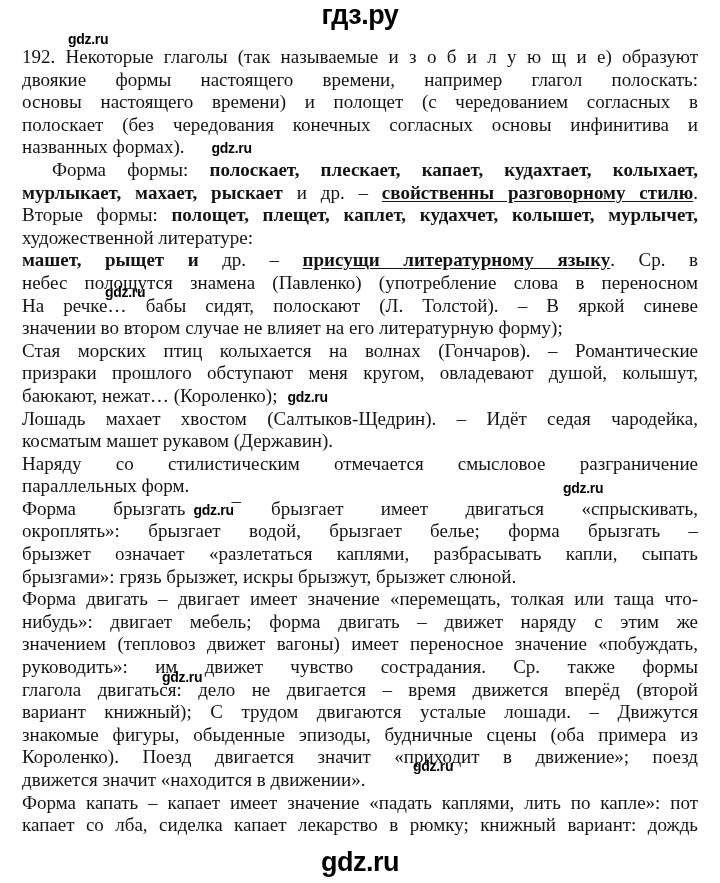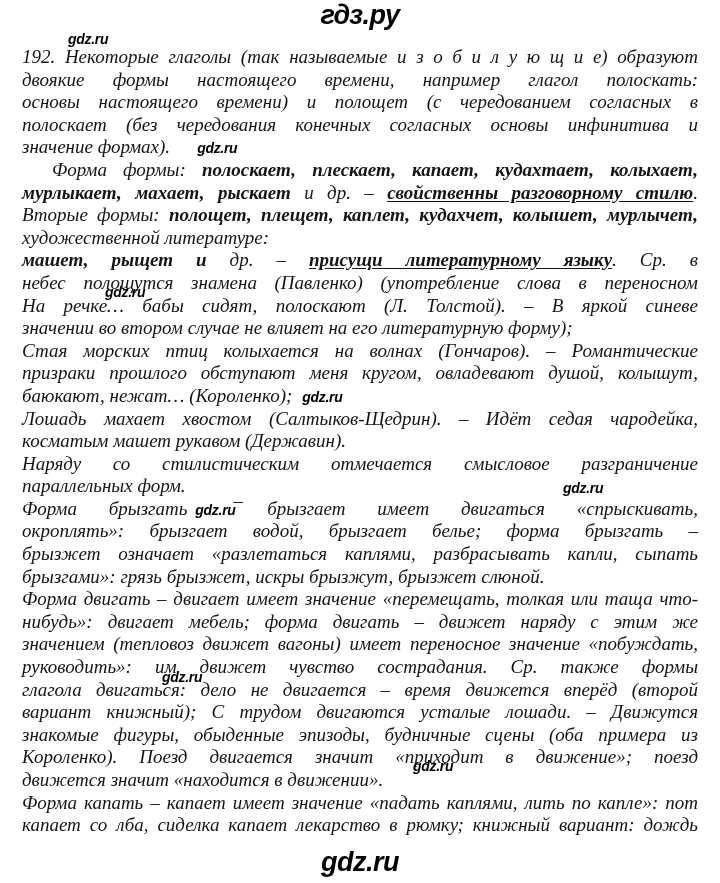--- a/index.html
+++ b/index.html
@@ -1,20 +1,19 @@
 <!DOCTYPE html>
 <html><head>
 <meta charset="utf-8">
 <style>
   html,body { margin:0; padding:0; background:#ffffff; }
   .page {
     position:relative; width:720px; height:883px; background:#ffffff;
     font-family:"Liberation Serif","DejaVu Serif",serif; color:#141414;
     overflow:hidden;
-    font-style:italic;
   }
   .site-header {
     position:absolute; top:0px; left:0; width:720px; text-align:center;
     font-family:"Liberation Sans","DejaVu Sans",sans-serif; font-weight:bold;
     font-size:27px; line-height:30px; color:#000; letter-spacing:-0.5px;
   }
   .site-footer {
     position:absolute; top:846px; left:0; width:720px; text-align:center;
     font-family:"Liberation Sans","DejaVu Sans",sans-serif; font-weight:bold;
     font-size:27px; line-height:32px; color:#000; letter-spacing:-0.5px;
@@ -46,21 +45,21 @@
 </head>
 <body>
 
 <div class="page">
   <div class="site-header">гдз.ру</div>
   <div id="textblock">
       <div class="line"><span>192. Некоторые глаголы (так называемые и з о б и л у ю щ и е) образуют</span></div>
       <div class="line"><span>двоякие формы настоящего времени, например глагол полоскать:</span></div>
       <div class="line"><span>основы настоящего времени) и полощет (с чередованием согласных в</span></div>
       <div class="line"><span>полоскает (без чередования конечных согласных основы инфинитива и</span></div>
-      <div class="line last"><span>значение формах).</span><span class="wm-inline" style="margin-left: 27px;">gdz.ru</span></div>
+      <div class="line last"><span>названных формах).</span><span class="wm-inline" style="margin-left: 27px;">gdz.ru</span></div>
       <div class="line" style="text-indent: 30px;"><span>Форма формы: </span><span class="b">полоскает, плескает, капает, кудахтает, колыхает,</span></div>
       <div class="line"><span class="b">мурлыкает, махает, рыскает</span><span> и др. – </span><span class="b u">свойственны разговорному стилю</span><span>.</span></div>
       <div class="line"><span>Вторые формы: </span><span class="b">полощет, плещет, каплет, кудахчет, колышет, мурлычет,</span></div>
       <div class="line last"><span>художественной литературе:</span></div>
       <div class="line"><span class="b">машет, рыщет и</span><span> др. – </span><span class="b u">присущи литературному языку</span><span>. Ср. в</span></div>
       <div class="line"><span>небес полощутся знамена (Павленко) (употребление слова в переносном</span></div>
       <div class="line"><span>На речке… бабы сидят, полоскают (Л. Толстой). – В яркой синеве</span></div>
       <div class="line last"><span>значении во втором случае не влияет на его литературную форму);</span></div>
       <div class="line"><span>Стая морских птиц колыхается на волнах (Гончаров). – Романтические</span></div>
       <div class="line"><span>призраки прошлого обступают меня кругом, овладевают душой, колышут,</span></div>

